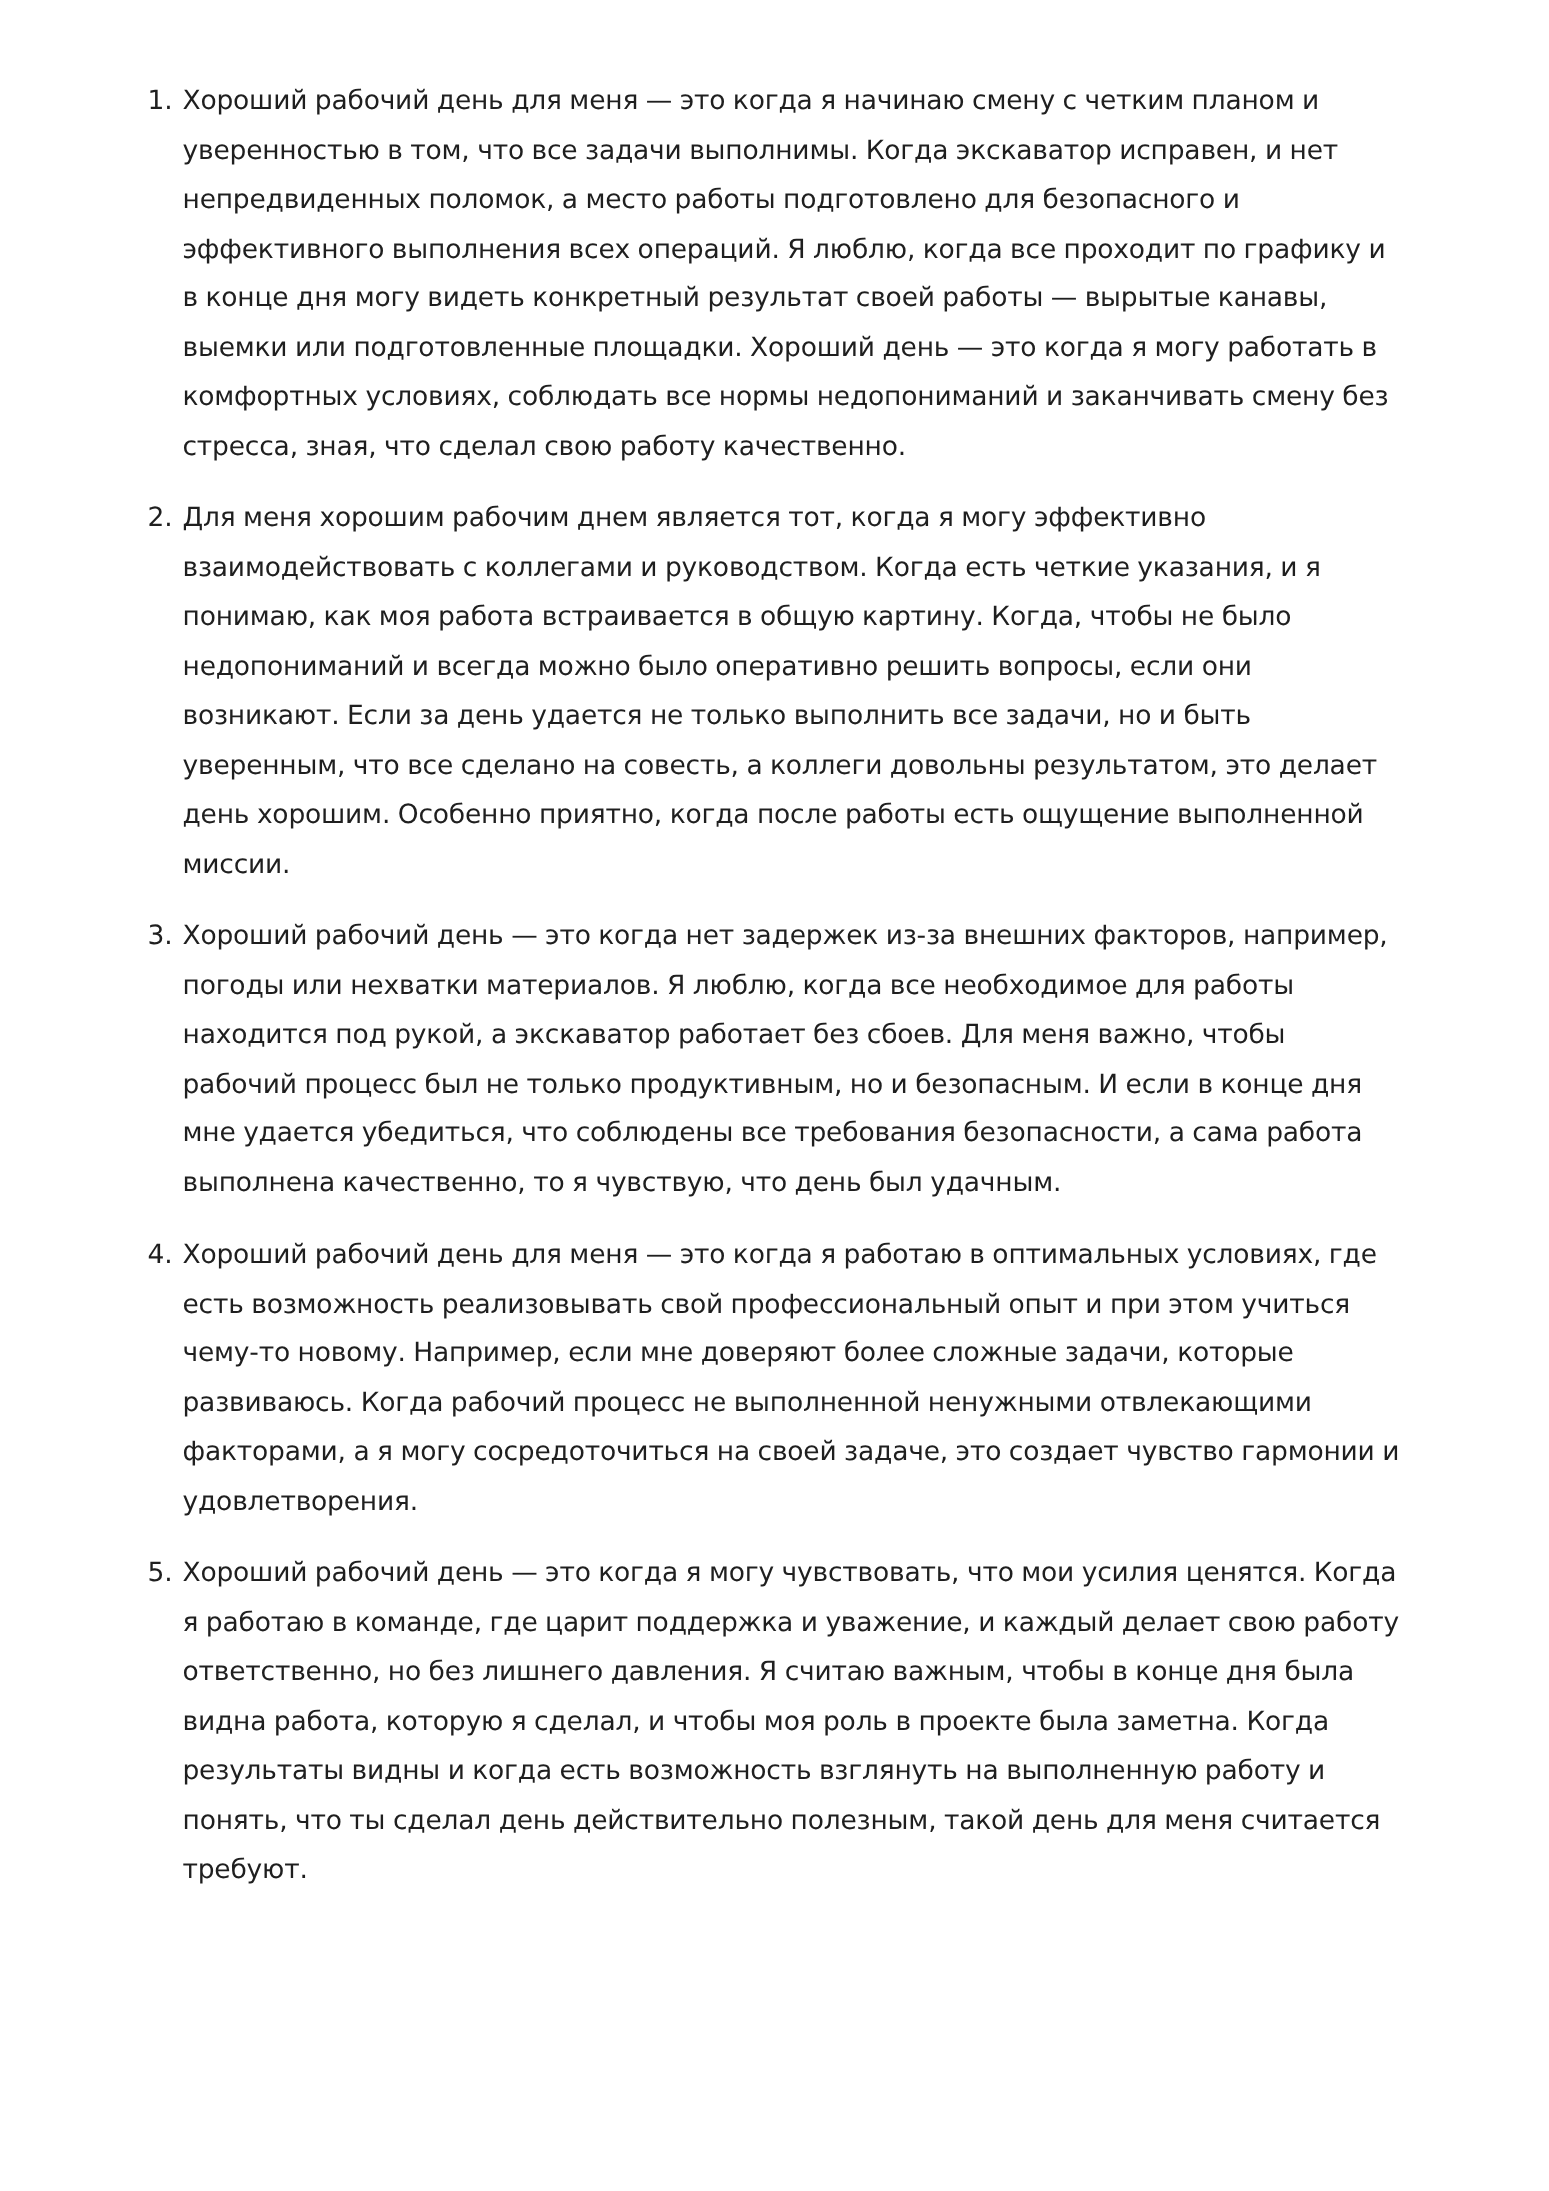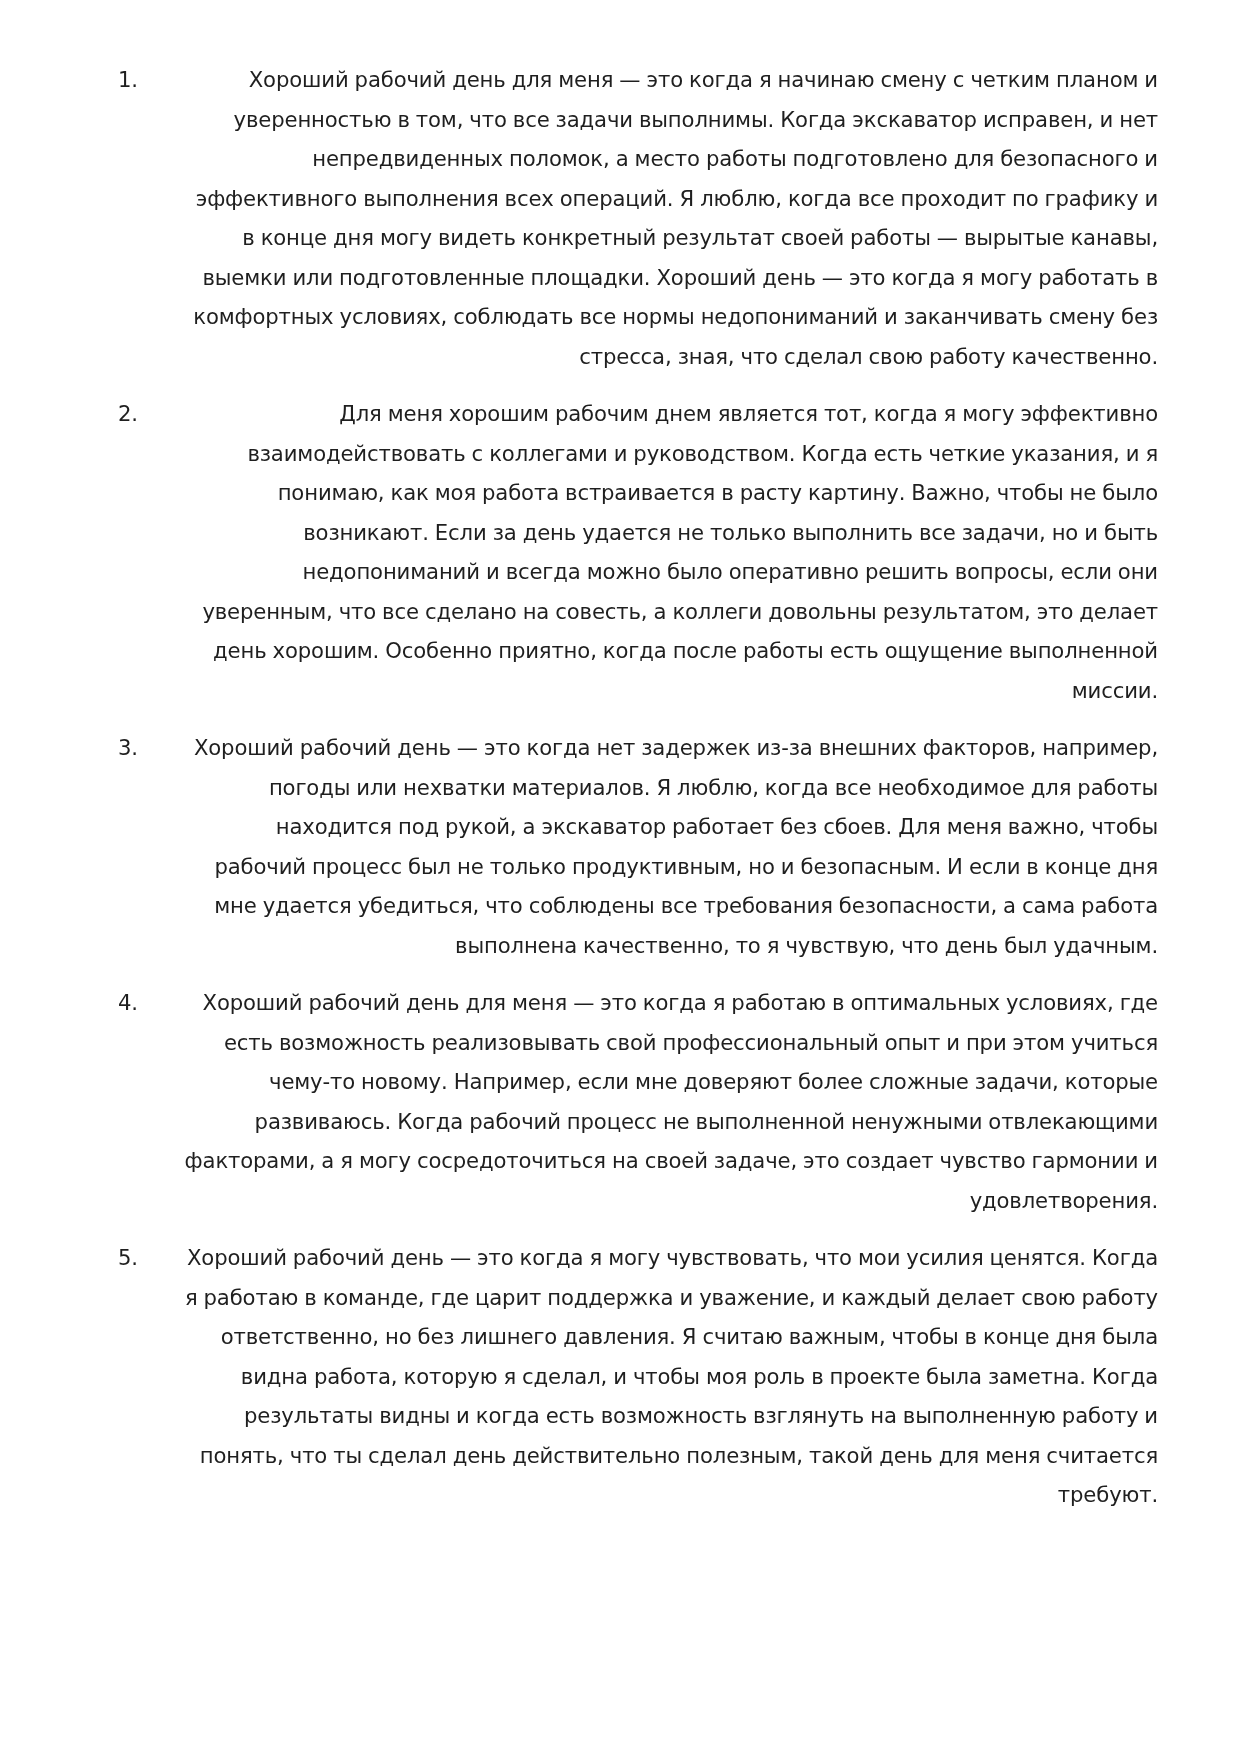--- a/index.html
+++ b/index.html
@@ -36,21 +36,20 @@
       margin-bottom: 18px;
     }
     li.answer .num {
       position: absolute;
       left: 0;
       top: 0;
     }
     li.answer .line {
       display: block;
       white-space: nowrap;
-      text-align: right;
     }
   </style>
 </head>
 <body>
 
 <div class="doc">
   <ol class="answers">
 
     <li class="answer">
       <span class="num">1.</span>
@@ -61,23 +60,23 @@
       <span class="line">в конце дня могу видеть конкретный результат своей работы — вырытые канавы,</span>
       <span class="line">выемки или подготовленные площадки. Хороший день — это когда я могу работать в</span>
       <span class="line">комфортных условиях, соблюдать все нормы недопониманий и заканчивать смену без</span>
       <span class="line">стресса, зная, что сделал свою работу качественно.</span>
     </li>
 
     <li class="answer">
       <span class="num">2.</span>
       <span class="line">Для меня хорошим рабочим днем является тот, когда я могу эффективно</span>
       <span class="line">взаимодействовать с коллегами и руководством. Когда есть четкие указания, и я</span>
-      <span class="line">понимаю, как моя работа встраивается в расту картину. Важно, чтобы не было</span>
+      <span class="line">понимаю, как моя работа встраивается в общую картину. Когда, чтобы не было</span>
+      <span class="line">недопониманий и всегда можно было оперативно решить вопросы, если они</span>
       <span class="line">возникают. Если за день удается не только выполнить все задачи, но и быть</span>
-      <span class="line">недопониманий и всегда можно было оперативно решить вопросы, если они</span>
       <span class="line">уверенным, что все сделано на совесть, а коллеги довольны результатом, это делает</span>
       <span class="line">день хорошим. Особенно приятно, когда после работы есть ощущение выполненной</span>
       <span class="line">миссии.</span>
     </li>
 
     <li class="answer">
       <span class="num">3.</span>
       <span class="line">Хороший рабочий день — это когда нет задержек из-за внешних факторов, например,</span>
       <span class="line">погоды или нехватки материалов. Я люблю, когда все необходимое для работы</span>
       <span class="line">находится под рукой, а экскаватор работает без сбоев. Для меня важно, чтобы</span>

